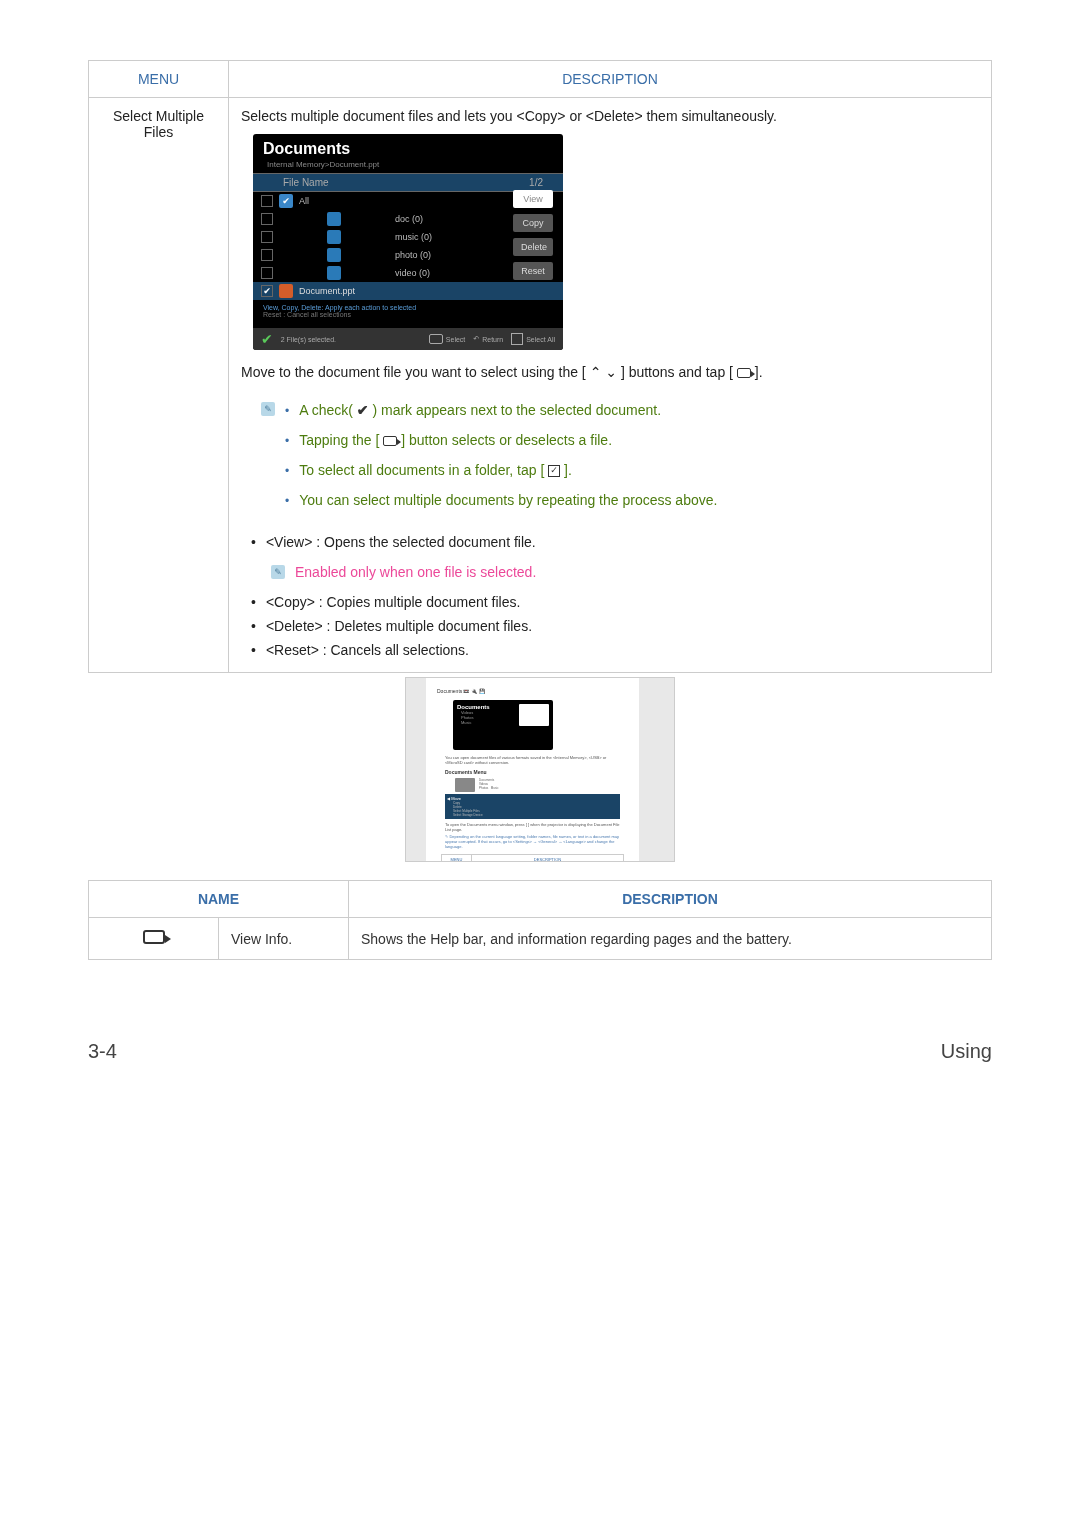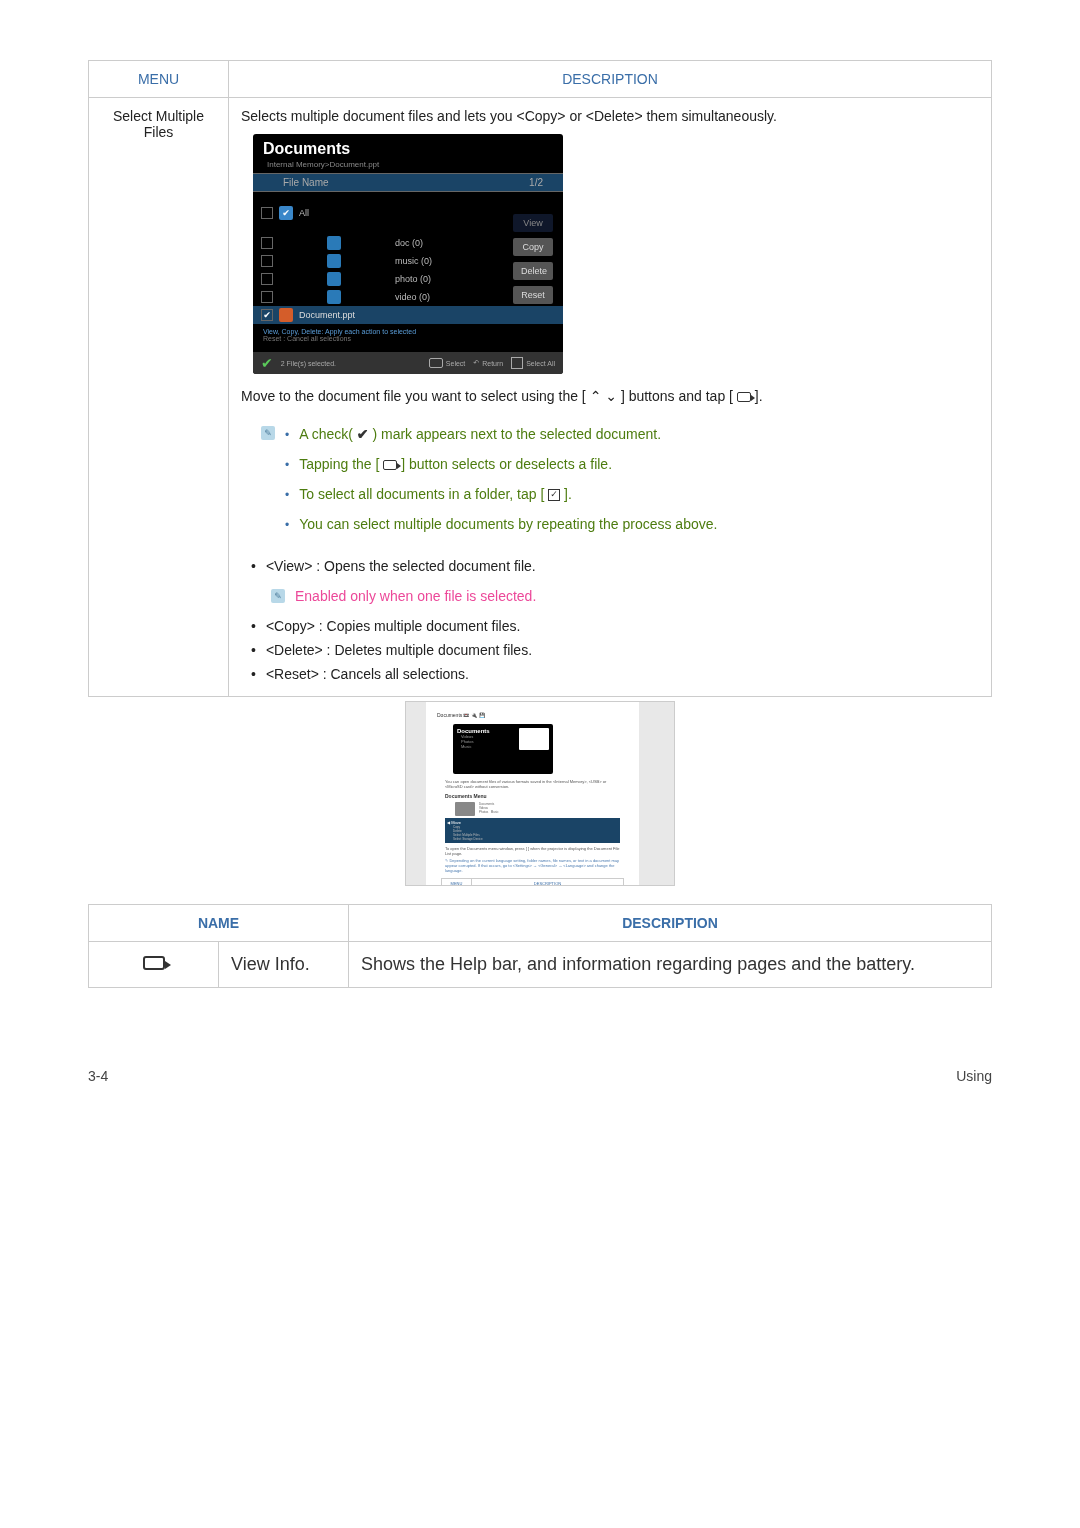--- a/index.html
+++ b/index.html
@@ -55,34 +55,34 @@
 .thumb-page .th-title { font-size:5px; color:#333; }
 .thumb-ss { background:#000; width:100px; height:50px; margin:6px 0 4px 16px; padding:4px; color:#888; font-size:4px; border-radius:2px; position:relative; }
 .thumb-ss .tt { color:#fff; font-size:6px; font-weight:bold; }
 .thumb-menu { border:1px solid #ccc; margin:4px 4px; }
 .thumb-menu-row { display:flex; }
 .thumb-menu-row .c1 { width:30px; border-right:1px solid #ccc; padding:2px; font-size:4px; color:#3a6ea8; }
 .thumb-menu-row .c2 { flex:1; padding:2px; font-size:4px; }
 .thumb-bluebox { background:#1a4466; padding:2px; color:#aaa; font-size:4px; margin:2px 8px; }
 table.second { width:100%; border-collapse: collapse; border:1px solid #ccc; }
 table.second th { border:1px solid #ccc; padding:10px; color:#3a6ea8; font-weight:bold; font-size:14px; }
-table.second td { border:1px solid #ccc; padding:12px; font-size:18px; vertical-align:middle; }
+table.second td { border:1px solid #ccc; padding:12px; font-size:14px; vertical-align:middle; }
 table.second td.c1 { width:130px; text-align:center; }
 table.second td.c2 { width:130px; }
 .sel-icon { display:inline-block; width:22px; height:14px; border:2px solid #333; border-radius:3px; position:relative; }
 .sel-icon::after { content:''; position:absolute; right:-8px; top:3px; width:0; height:0; border-left:6px solid #333; border-top:4px solid transparent; border-bottom:4px solid transparent; }
-.page-footer { display:flex; justify-content:space-between; padding-top:80px; font-size:14px; color:#444; }
+.page-footer { display:flex; justify-content:space-between; padding-top:80px; font-size:20px; color:#444; }
 .i-check::before { content:'✔'; color:#333; font-weight:bold; }
 .i-sel { display:inline-block; width:14px; height:10px; border:1.5px solid #333; border-radius:2px; position:relative; vertical-align:middle; }
 .i-sel::after { content:''; position:absolute; right:-5px; top:2px; border-left:4px solid #333; border-top:3px solid transparent; border-bottom:3px solid transparent; }
 .i-selall { display:inline-block; width:12px; height:12px; border:1.5px solid #333; position:relative; vertical-align:middle; }
 .i-selall::after { content:'✓'; position:absolute; font-size:9px; top:-1px; left:1px; color:#333; }
 .thumb-line { color:#4a7ab0; font-size:4px; padding:1px 8px; }
 .thumb-desc { font-size:4px; color:#555; padding:1px 8px; }
-.ss-first-row { display:flex; align-items:center; padding:14px 8px; }
+.ss-first-row { display:flex; align-items:center; padding:2px 8px; }
 </style>
 </head>
 <body>
 
 <div class="page">
   <table class="main">
     <thead>
       <tr>
         <th>MENU</th>
         <th>DESCRIPTION</th>
@@ -128,21 +128,21 @@
                   <span class="ss-chk"></span>
                   <span class="ss-icon folder"></span>
                   <span class="ss-label">video (0)</span>
                 </div>
               <div class="ss-sel-row">
                   <span class="ss-chk v"></span>
                   <span class="ss-icon ppt"></span>
                   <span class="ss-label" style="color:#ddd;">Document.ppt</span>
                 </div>
               <div class="ss-right-btns">
-                <div class="ss-btn" style="background:#0f172a;color:#888;">View</div>
+                <div class="ss-btn" style="background:#ffffff;color:#888;">View</div>
                 <div class="ss-btn">Copy</div>
                 <div class="ss-btn">Delete</div>
                 <div class="ss-btn">Reset</div>
               </div>
               <div class="ss-hint">View, Copy, Delete: Apply each action to selected</div>
               <div class="ss-hint2">Reset : Cancel all selections</div>
             </div>
             <div class="ss-footer">
               <span style="color:#5ac95a;">✔</span>
               <span class="ss-foot-item">2 File(s) selected.</span>

